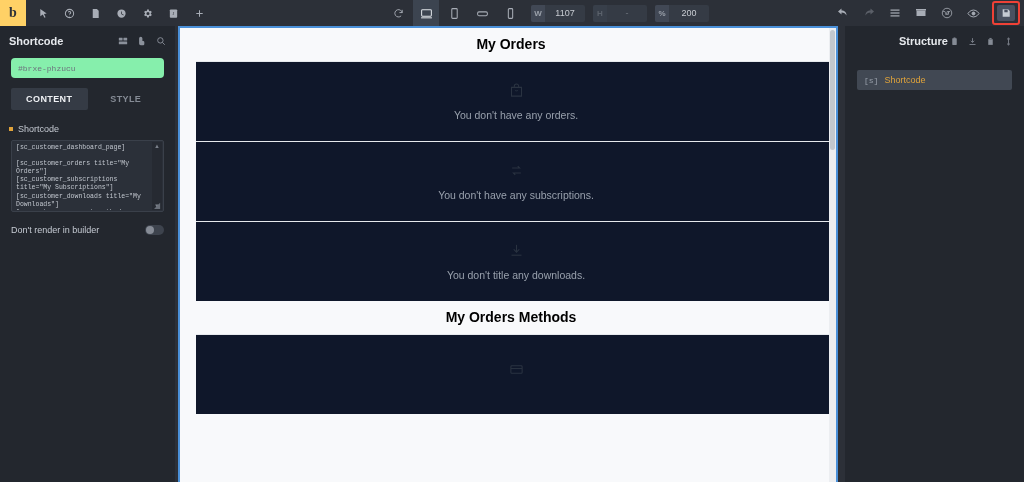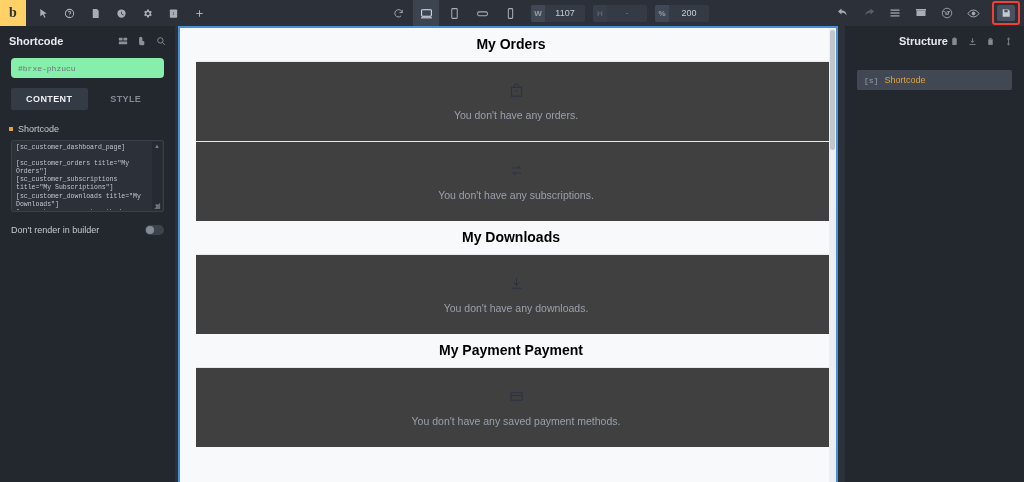--- a/index.html
+++ b/index.html
@@ -177,21 +177,21 @@
     padding: 8px 0 9px 6px;
     text-align: center;
   }
   .sect-title-row {
     display: flex; align-items: center; gap: 7px;
     padding: 8px 12px 9px 6px;
   }
   .spacer { flex: 1; }
   .panel-body {
     border-top: 1px solid #e6e9ed;
-    background: #404040;
+    background: #0f172a;
     display: flex; flex-direction: column;
     align-items: center; justify-content: center; margin-left: 16px;
   }
   .empty-icon { color: #2a3341; margin-bottom: 7px; }
   .empty-text { color: #98a0ac; font-size: 10.5px; }
 
   
   .right-panel {
     position: absolute; left: 845px; top: 26px;
     width: 179px; height: 456px;
@@ -430,41 +430,39 @@
       <div class="panel-body" style="height:80px">
         <span class="empty-icon">
           <svg width="15" height="15" viewBox="0 0 24 24" fill="none" stroke="currentColor" stroke-width="1.7">
               <path d="M5 8h12l-3-3"></path>
               <path d="M19 16H7l3 3"></path>
             </svg>
         </span>
         <span class="empty-text">You don't have any subscriptions.</span>
       </div>
 
-      <div class="sect-title">My Downloads</div>
       <div class="panel-body" style="height:80px">
         <span class="empty-icon">
           <svg width="15" height="15" viewBox="0 0 24 24" fill="none" stroke="currentColor" stroke-width="1.7">
               <path d="M12 3v11"></path>
               <path d="M7.5 10L12 14.6 16.5 10"></path>
               <path d="M4 19.5h16"></path>
             </svg>
         </span>
-        <span class="empty-text">You don't have any downloads.</span>
-      </div>
-
-      <div class="sect-title">My Payment Payment</div>
+        <span class="empty-text">You don't title any downloads.</span>
+      </div>
+
+      <div class="sect-title">My Orders Methods</div>
       <div class="panel-body" style="height:80px">
         <span class="empty-icon">
           <svg width="15" height="15" viewBox="0 0 24 24" fill="none" stroke="currentColor" stroke-width="1.7">
               <rect x="3" y="6" width="18" height="12" rx="1.4"></rect>
               <path d="M3 10.5h18"></path>
             </svg>
         </span>
-        <span class="empty-text">You don't have any saved payment methods.</span>
       </div>
 
       <div class="sect-title-row">
 
         <span class="spacer"></span>
 
       </div>
 
       <div class="cv-scroll">
         <div class="cv-thumb"></div>

